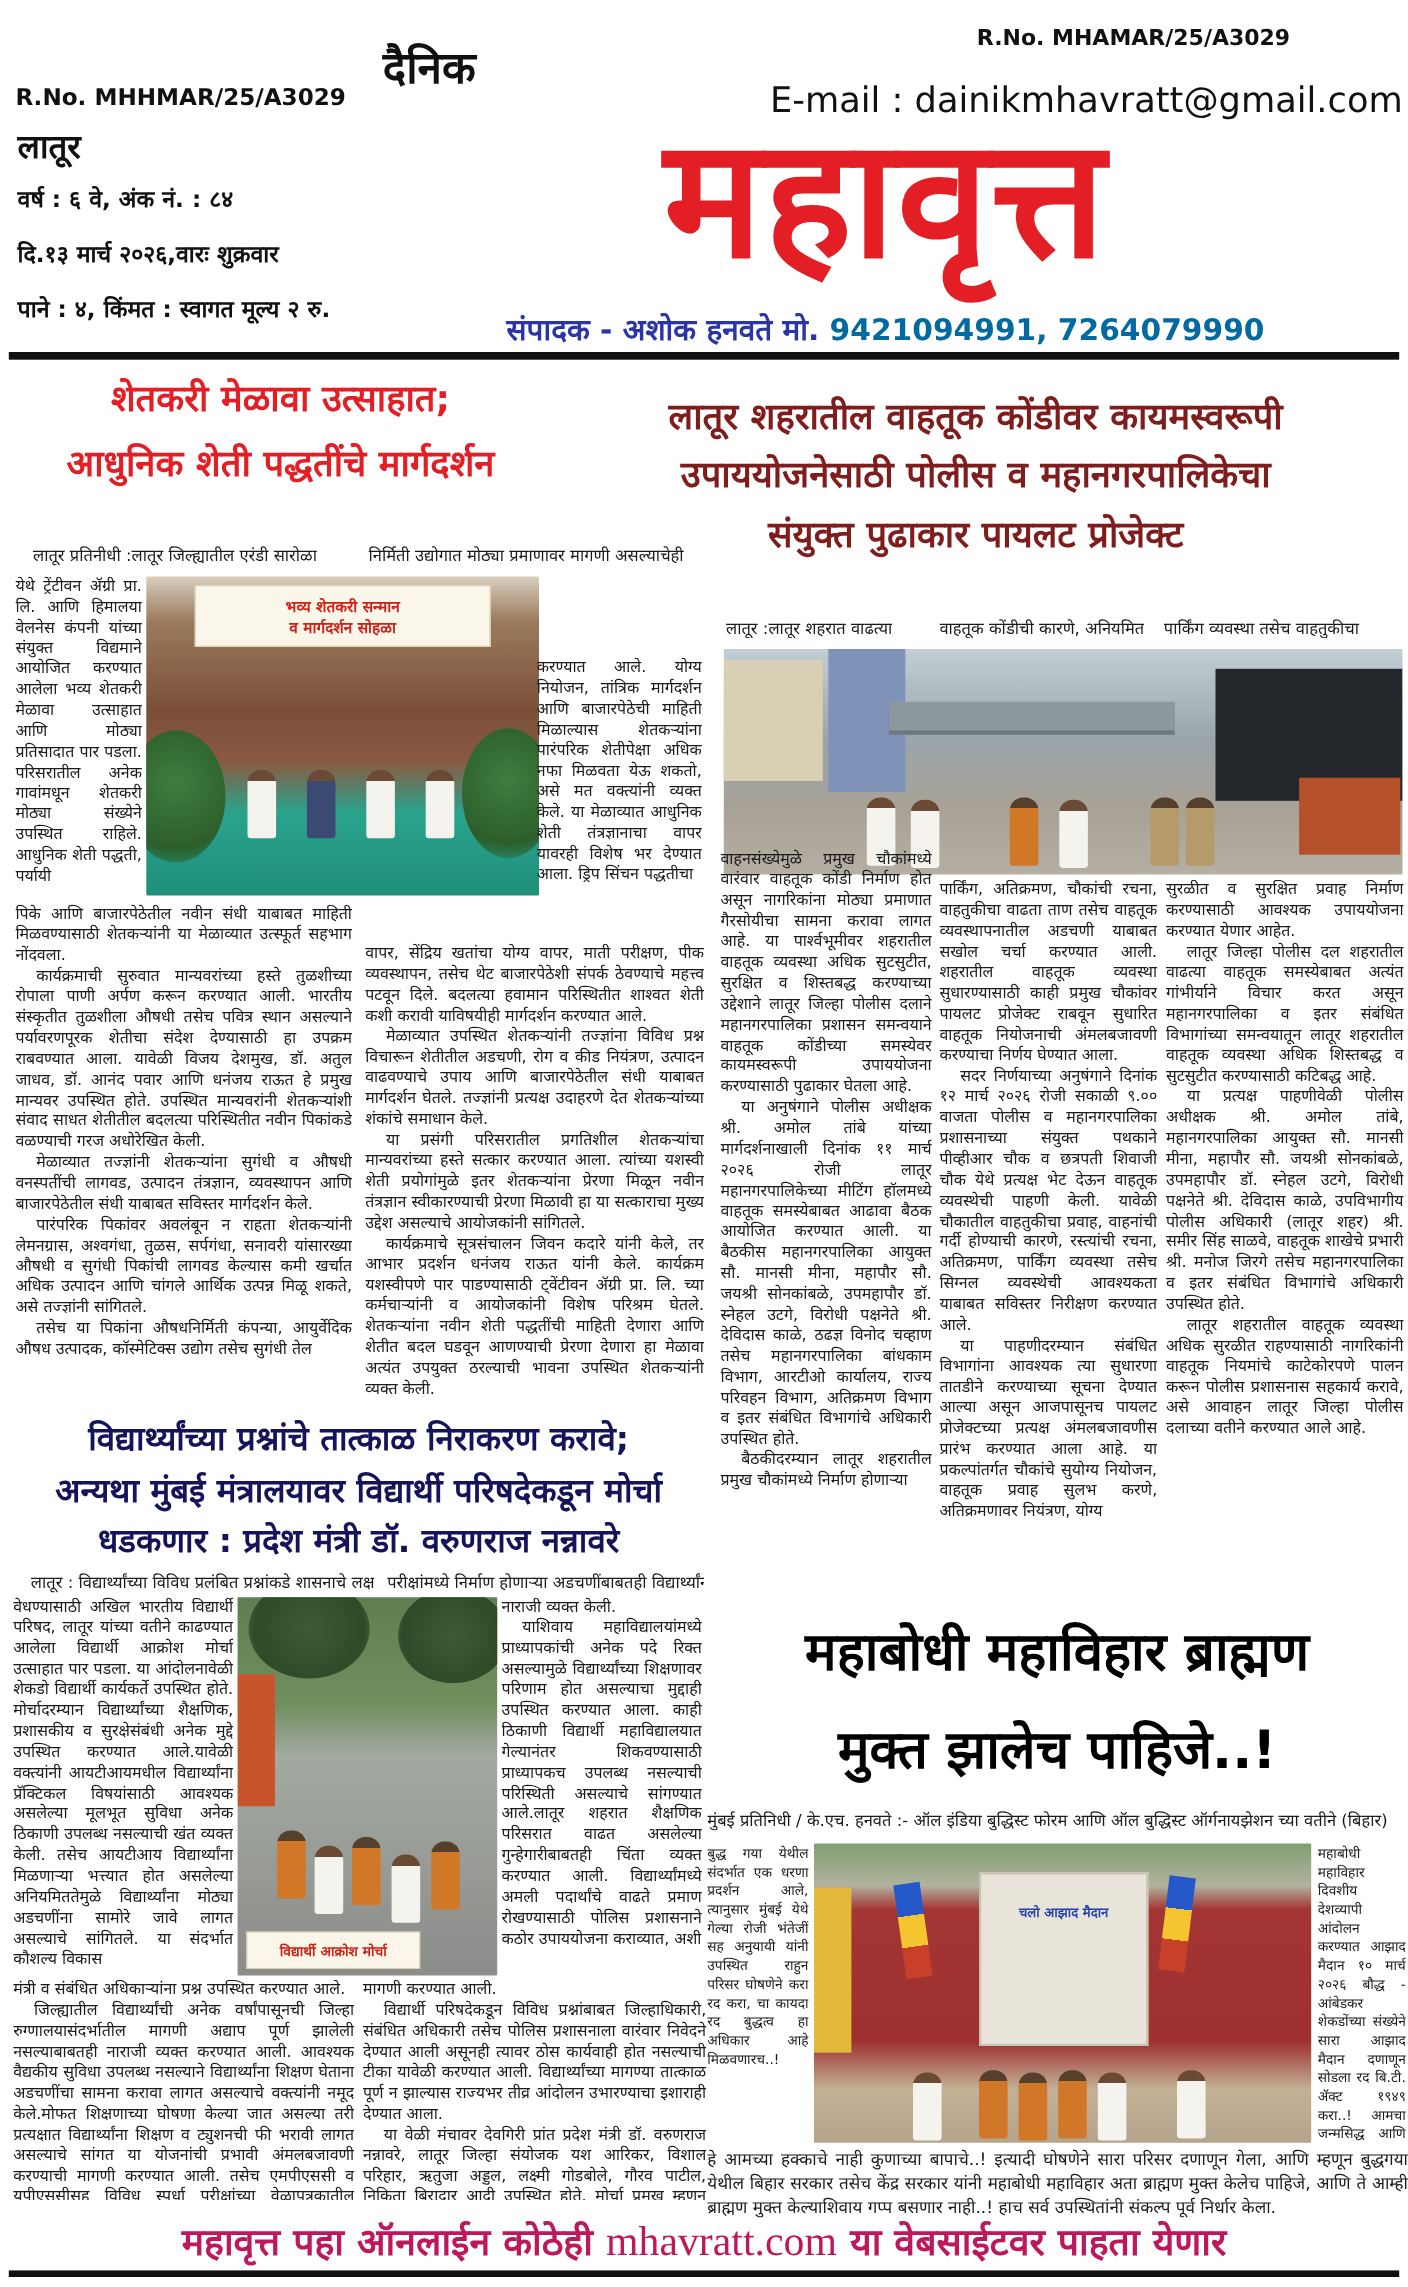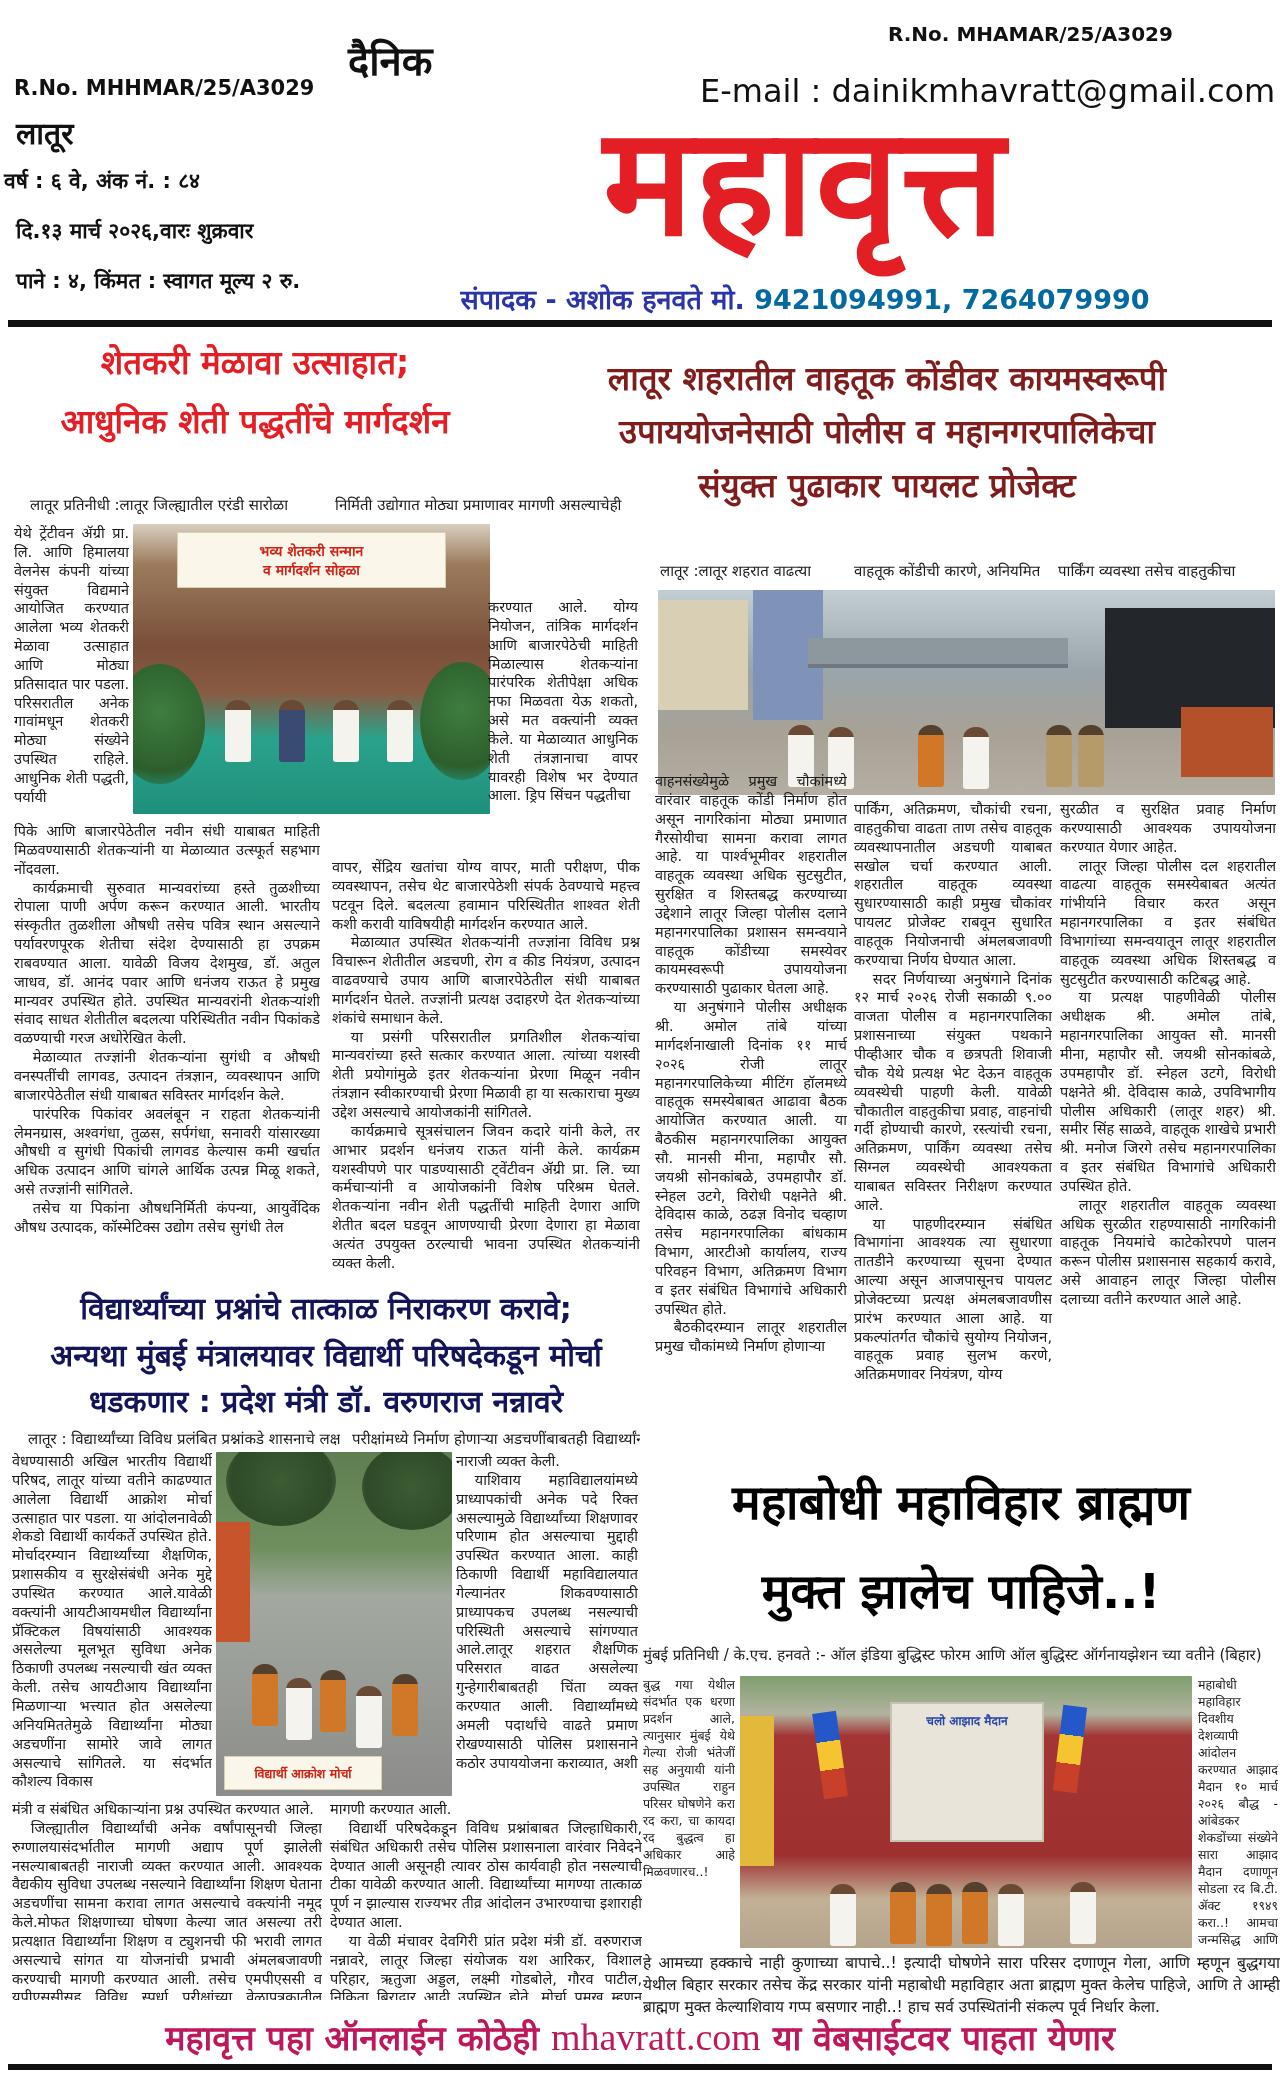--- a/index.html
+++ b/index.html
@@ -45,21 +45,21 @@
   .footer-line{font-weight:bold;font-size:34px;color:#be185d;text-align:center;}
   .footer-url{font-family:"Liberation Serif",serif;font-weight:normal;font-size:38px;}
 </style>
 </head>
 <body>
 
 <div class="page">
 
   <div class="abs hdr-small" style="left:14px;top:76px;">R.No. MHHMAR/25/A3029</div>
   <div class="abs b" style="left:16px;top:112px;font-size:30px;">लातूर</div>
-  <div class="abs hdr-small" style="left:4px;top:166px;">वर्ष : ६ वे, अंक नं. : ८४</div>
+  <div class="abs hdr-small" style="left:16px;top:166px;">वर्ष : ६ वे, अंक नं. : ८४</div>
   <div class="abs hdr-small" style="left:16px;top:216px;">दि.१३ मार्च २०२६,वारः शुक्रवार</div>
   <div class="abs hdr-small" style="left:16px;top:266px;">पाने : ४, किंमत : स्वागत मूल्य २ रु.</div>
 
   <div class="abs b" style="left:348px;top:32px;font-size:40px;">दैनिक</div>
   <div class="abs mast-title" style="left:390px;top:104px;width:830px;">महावृत्त</div>
 
   <div class="abs b" style="left:888px;top:22px;font-size:20px;">R.No. MHAMAR/25/A3029</div>
   <div class="abs" style="left:700px;top:72px;font-size:32px;">E-mail : dainikmhavratt@gmail.com</div>
 
   <div class="abs editor" style="left:390px;top:280px;width:830px;">
@@ -201,21 +201,21 @@
     <div>मुक्त झालेच पाहिजे..!</div>
   </div>
 
   <div class="abs introline nowrap" style="left:643px;top:1644px;width:636px;">मुंबई प्रतिनिधी / के.एच. हनवते :- ऑल इंडिया बुद्धिस्ट फोरम आणि ऑल बुद्धिस्ट ऑर्गनायझेशन च्या वतीने (बिहार)</div>
 
   <div class="abs col tiny" style="left:643px;top:1676px;width:92px;height:272px;">
     <p class="ni">बुद्ध गया येथील संदर्भात एक धरणा प्रदर्शन आले, त्यानुसार मुंबई येथे गेल्या रोजी भंतेजीं सह अनुयायी यांनी उपस्थित राहुन परिसर घोषणेने करा रद करा, चा कायदा रद बुद्धत्व हा अधिकार आहे मिळवणारच..!</p>
   </div>
 
   <div class="abs photo photo4" style="left:740px;top:1676px;width:452px;height:272px;">
-    <div class="abs" style="left:150px;top:26px;width:150px;height:128px;background:#e8e4da;border:2px solid #c8c2b2;display:flex;align-items:flex-start;justify-content:center;padding-top:8px;color:#2646a8;font-weight:bold;font-size:12px;">
+    <div class="abs" style="left:150px;top:26px;width:150px;height:128px;background:#e8e4da;border:2px solid #c8c2b2;display:flex;align-items:flex-start;justify-content:center;padding-top:26px;color:#2646a8;font-weight:bold;font-size:12px;">
       <span>चलो आझाद मैदान</span>
     </div>
     <div class="flag" style="left:78px;top:36px;transform:rotate(-8deg);"></div>
     <div class="flag" style="left:318px;top:30px;transform:rotate(7deg);"></div>
     <div class="abs" style="left:-6px;top:40px;width:40px;height:150px;background:#e3b93c;"></div>
     <span class="person p-orange" style="left:150px;bottom:4px;"></span>
     <span class="person p-orange" style="left:186px;bottom:2px;"></span>
     <span class="person p-orange" style="left:222px;bottom:4px;"></span>
     <span class="person p-white" style="left:258px;bottom:2px;"></span>
     <span class="person p-white" style="left:90px;bottom:2px;"></span>

